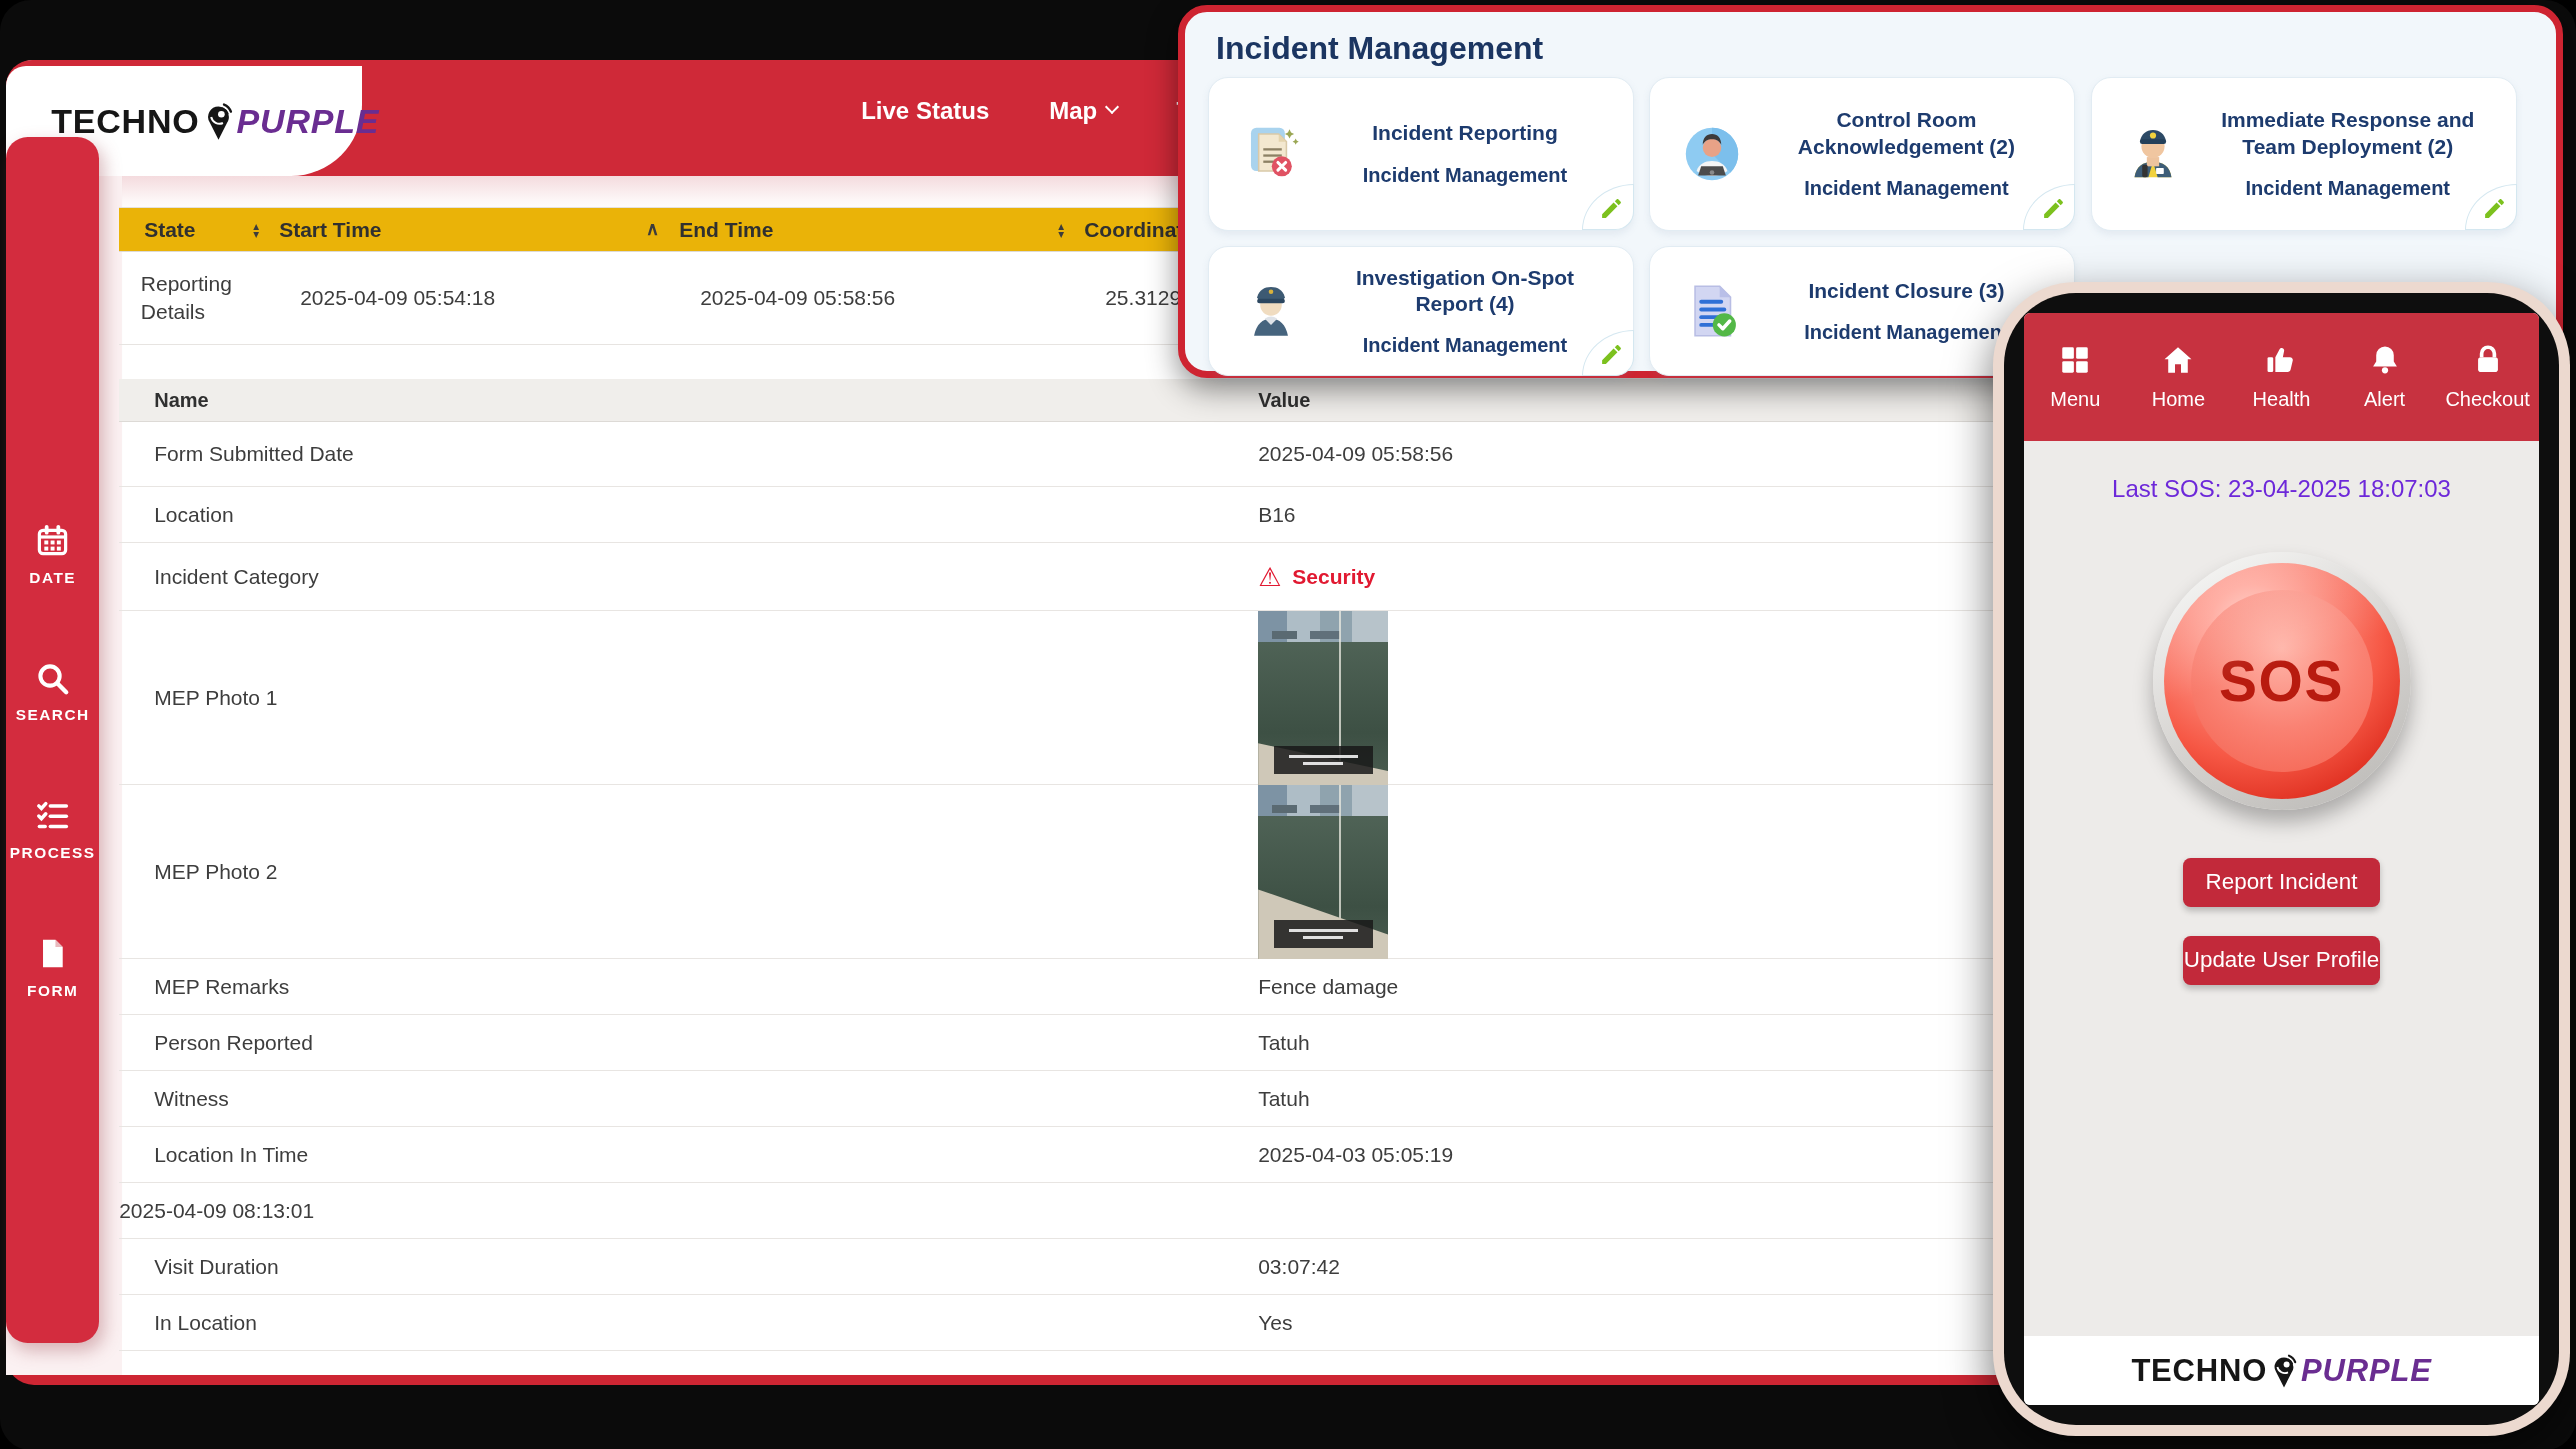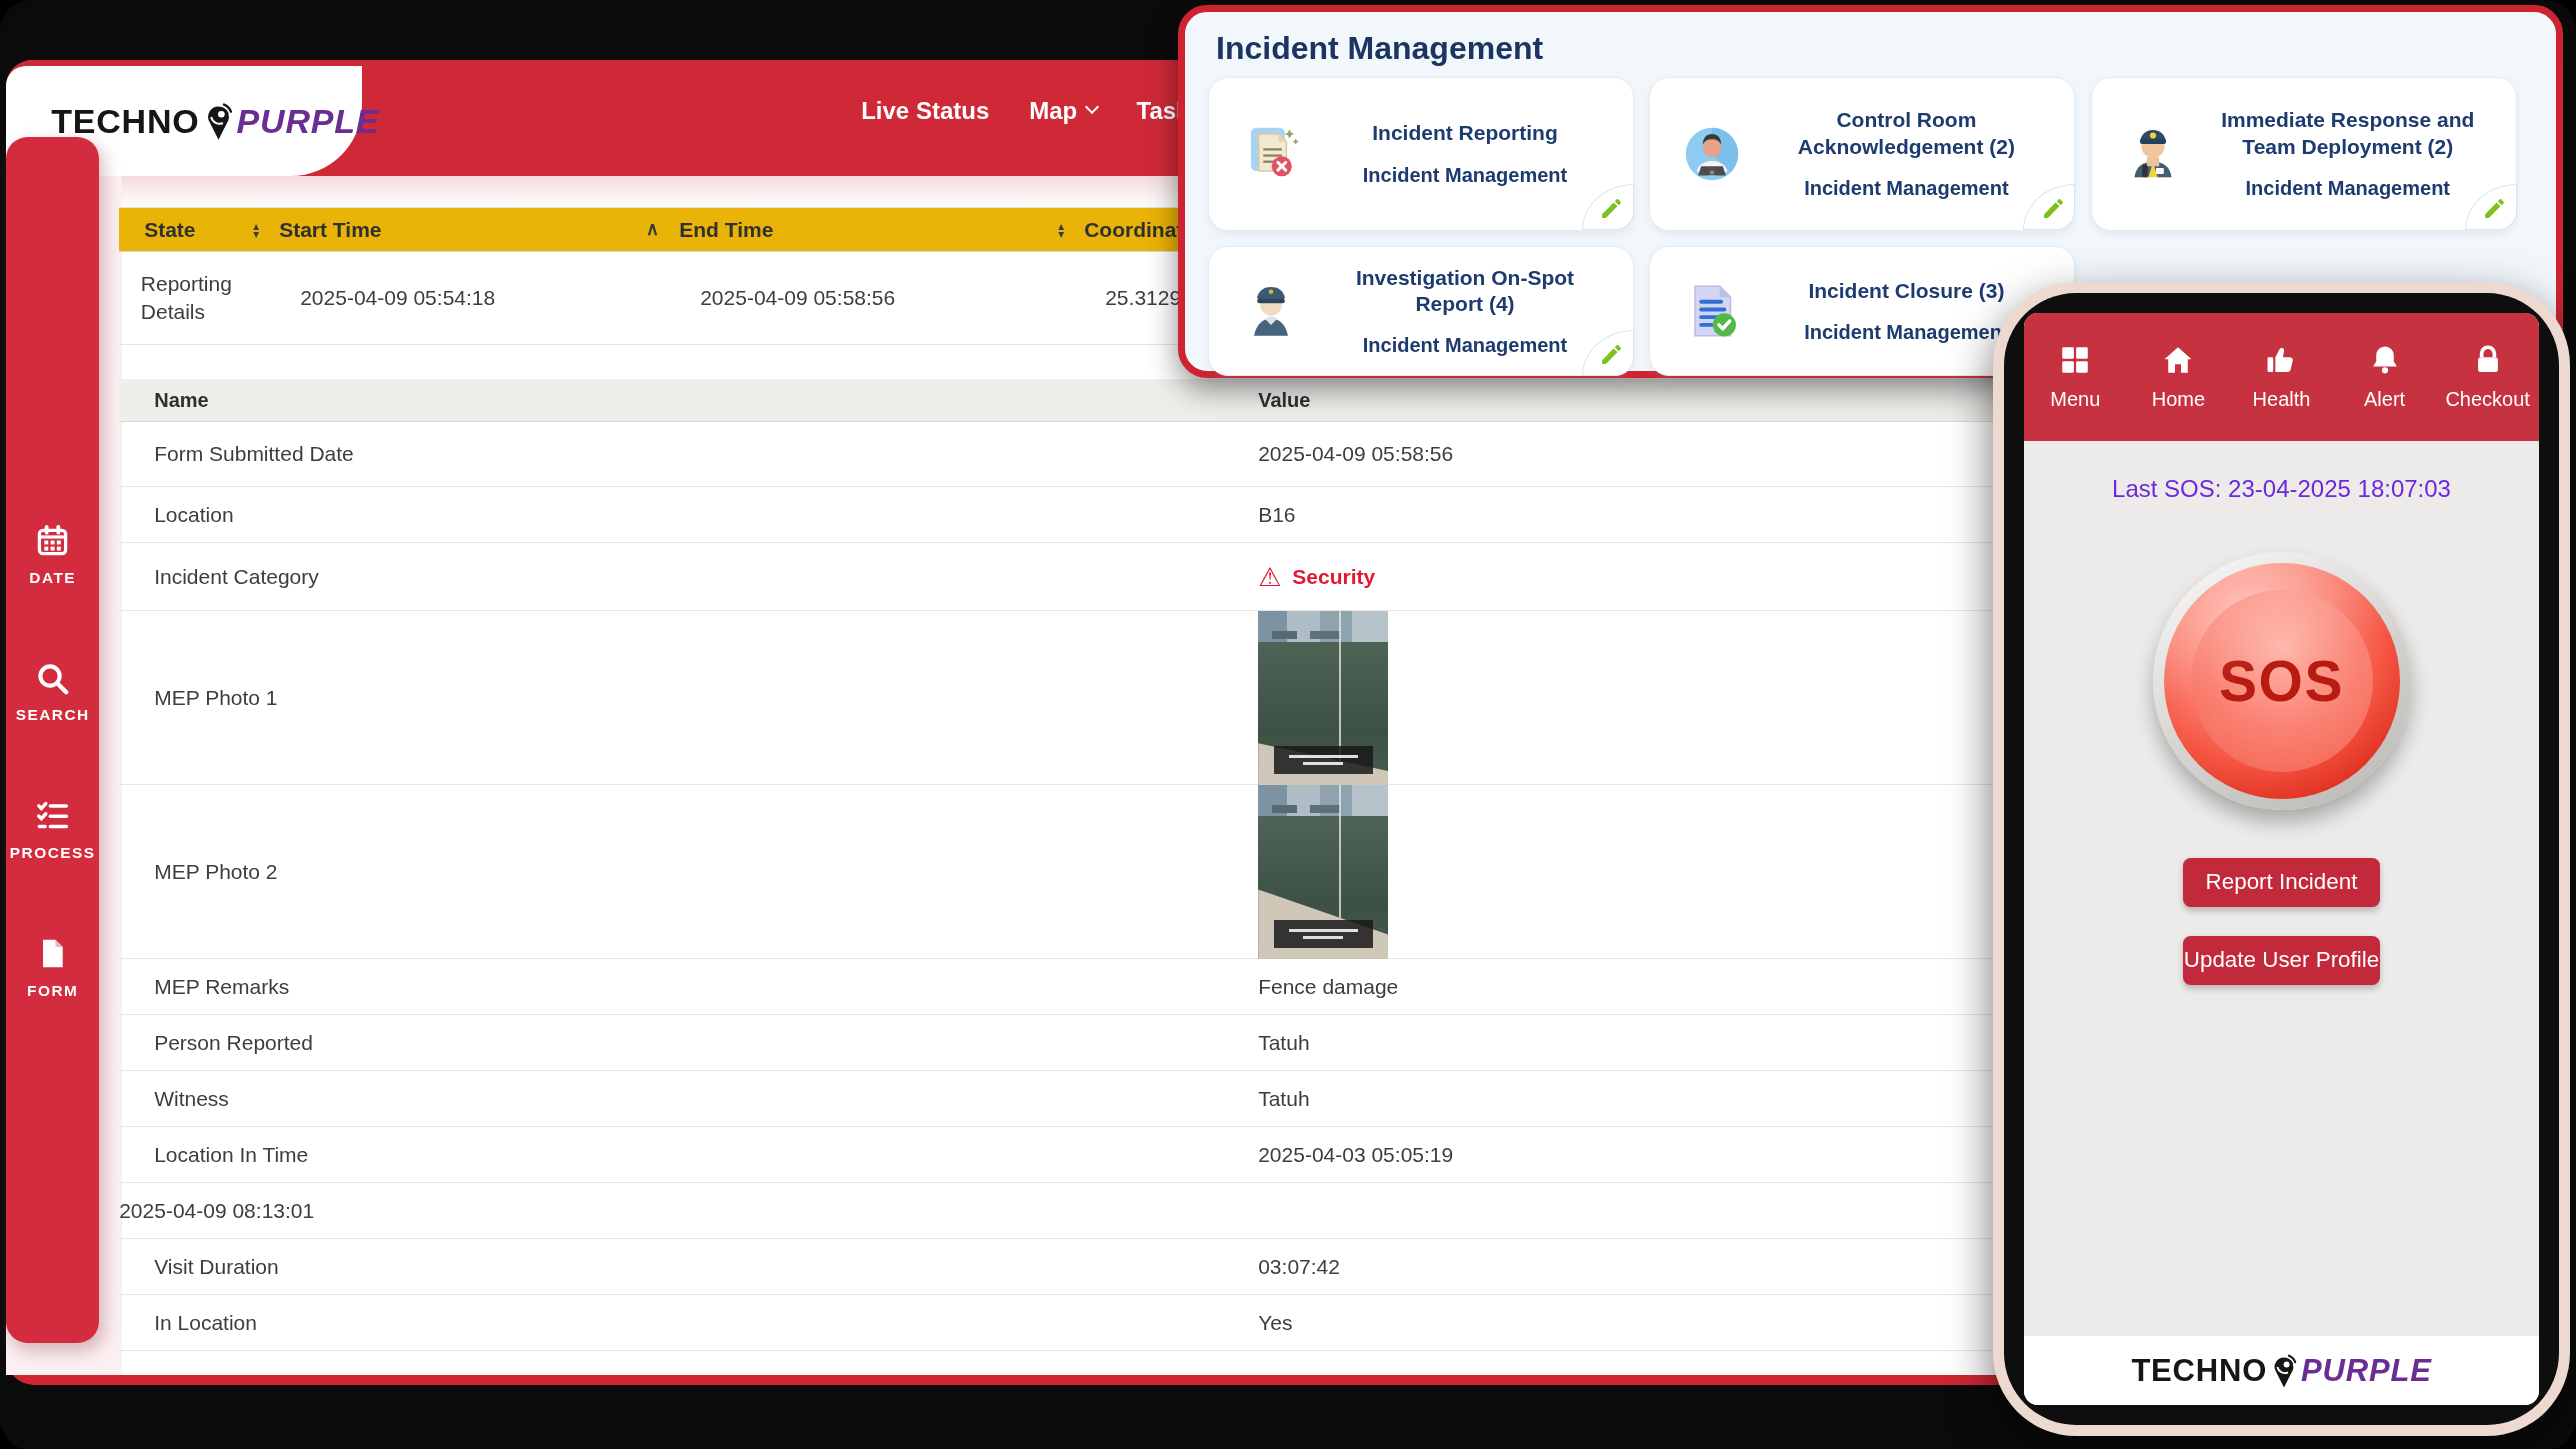--- a/index.html
+++ b/index.html
@@ -18,21 +18,21 @@
     background:linear-gradient(180deg,#f4dbde 0%, #fdf7f7 70%, #ffffff 100%); }
   .left-bg { position:absolute; left:0; top:116px; width:116px; height:1199px; background:#fbf1f2; }
 
   .logo { display:inline-flex; align-items:flex-start; gap:1.5px; white-space:nowrap; }
   .logo .lg1 { font-weight:800; font-size:34px; letter-spacing:0.8px; color:#161616; }
   .logo .lg2 { font-weight:800; font-style:italic; font-size:34px; letter-spacing:0.8px; color:#6a2d91; }
   .logo svg { width:31px; height:40px; margin:0 1.5px -4.6px 1.5px; }
   .logo.small .lg1,.logo.small .lg2 { font-size:31px; }
   .logo.small svg { width:28px; height:37px; }
 
-  .top-nav { position:absolute; left:855px; top:0; height:101px; display:flex; align-items:center; gap:40px; }
+  .top-nav { position:absolute; left:855px; top:0; height:101px; display:flex; align-items:center; gap:60px; }
   .nav-item { display:flex; align-items:center; color:#fff; font-size:24px; font-weight:600; cursor:pointer; }
   .chev { width:10px; height:10px; border-right:2.3px solid #fff; border-bottom:2.3px solid #fff;
     transform:rotate(45deg); margin-left:9.3px; margin-top:-6.2px; }
 
   
   .sidebar { position:absolute; left:0; top:77px; width:93px; height:1206px; background:#d32c3e;
     border-radius:21.6px; box-shadow:4.6px 7.7px 17px rgba(150,60,70,.35); display:flex; flex-direction:column;
     align-items:center; padding-top:386px; gap:74px; }
   .side-item { display:flex; flex-direction:column; align-items:center; gap:7.7px; cursor:pointer; }
   .side-item svg { width:35px; height:35px; }
@@ -97,21 +97,21 @@
   .card-sub { font-size:20px; font-weight:700; color:#1d3b6e; }
   .edit-badge { position:absolute; right:-0.8px; bottom:-0.8px; width:52px; height:46px; background:#fff;
     border:1.5px solid #d4e7f0; border-radius:100% 0 18.5px 0; display:flex; align-items:center;
     justify-content:center; cursor:pointer; }
   .edit-badge svg { width:25px; height:25px; margin:6.2px 0 0 7.7px; }
 
   
   .phone { position:absolute; left:1993px; top:282px; width:577px; height:1154px;
     background:#ecd9cf; border-radius:83px; padding:10.8px; box-shadow:0 18.5px 46px rgba(0,0,0,.55); }
   .bezel { width:100%; height:100%; background:#0e0e0e; border-radius:72px; padding:20px; }
-  .screen { width:100%; height:100%; background:#edebe9; border-radius:14px; overflow:hidden;
+  .screen { width:100%; height:100%; background:#edebe9; border-radius:6px; overflow:hidden;
     display:flex; flex-direction:column; }
   .p-nav { height:128px; background:#c73240; display:flex; }
   .p-nav-item { flex:1; display:flex; flex-direction:column; align-items:center; justify-content:center;
     gap:7.7px; cursor:pointer; }
   .p-nav-item svg { width:34px; height:34px; }
   .p-nav-item .lbl { color:#fff; font-size:20px; }
   .p-body { flex:1; position:relative; text-align:center; }
   .last-sos { margin-top:34px; font-size:24px; color:#6d28d9; }
   .sos-ring { margin:49px auto 0; width:258px; height:258px; border-radius:50%;
     background:linear-gradient(150deg,#fbfbfa 0%,#d4d2cf 55%,#b9b7b4 100%);

